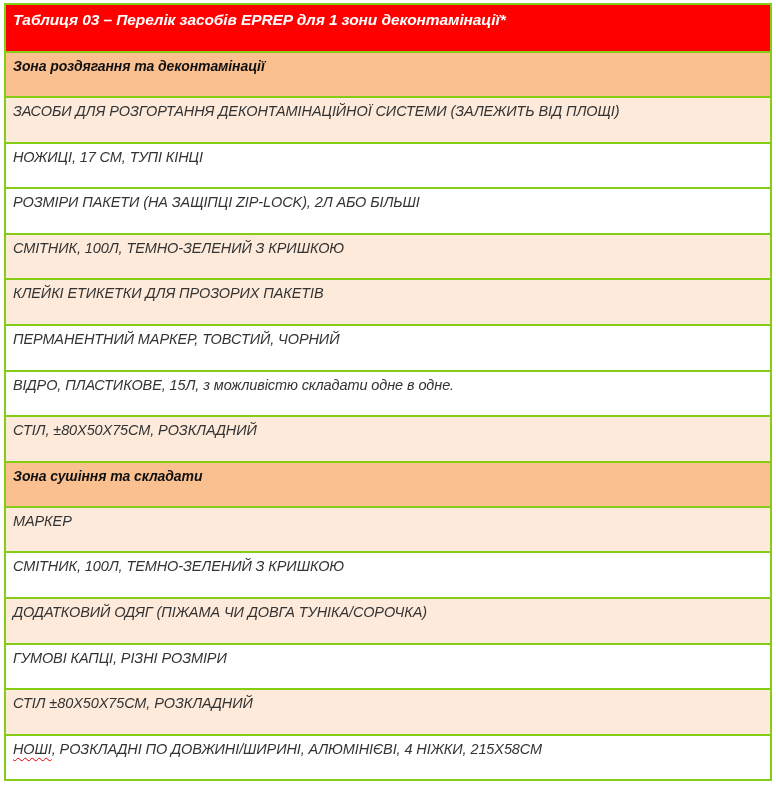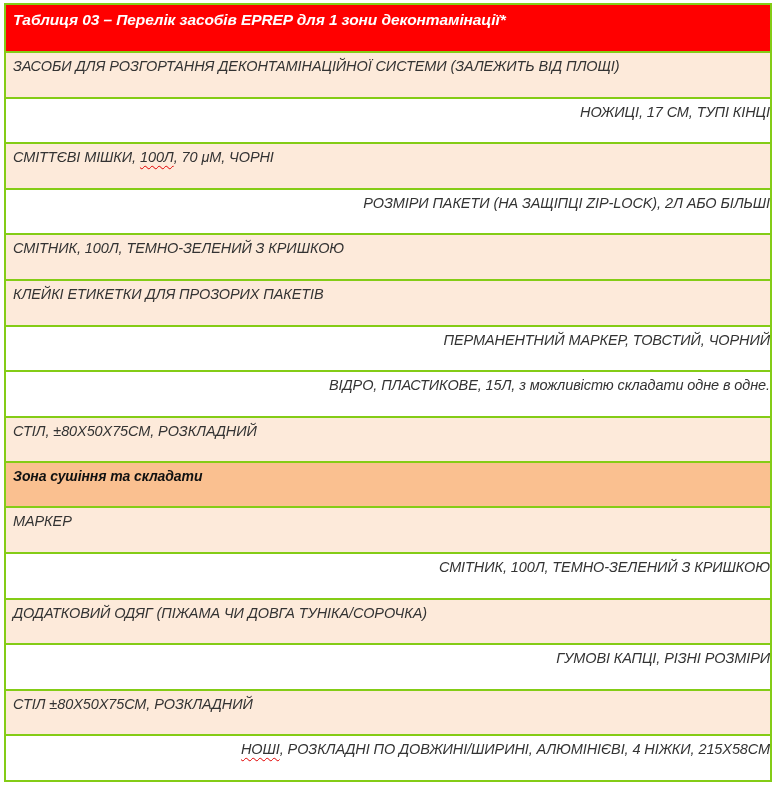--- a/index.html
+++ b/index.html
@@ -23,44 +23,44 @@
   .title td {
     background: #FF0000; color: #ffffff; font-weight: bold;
     height: 40px; font-size: 15.5px; padding-top: 6px;
   }
   .section td {
     background: #FAC090; color: #111111; font-weight: bold;
     height: 38px; font-size: 14px;
   }
   .row td { height: 38.6px; }
   .row.peach td { background: #FDEADA; }
-  .row.white td { background: #ffffff; text-align: right; }
+  .row.white td { background: #ffffff; }
   .spell {
     text-decoration: underline wavy #e00000;
     text-decoration-thickness: 1px;
     text-underline-offset: 3px;
   }
 </style>
 </head>
 <body>
 
 <table class="tbl">
   <tbody>
       <tr class="title">
     <td>Таблиця 03 – Перелік засобів EPREP для 1 зони деконтамінації*</td>
   </tr>
 
+  <tr class="section">
+    <td>Зона роздягання та деконтамінації</td>
+  </tr>
   <tr class="row peach">
     <td>ЗАСОБИ ДЛЯ РОЗГОРТАННЯ ДЕКОНТАМІНАЦІЙНОЇ СИСТЕМИ (ЗАЛЕЖИТЬ ВІД ПЛОЩІ)</td>
   </tr>
   <tr class="row white">
     <td>НОЖИЦІ, 17 СМ, ТУПІ КІНЦІ</td>
-  </tr>
-  <tr class="row peach">
-    <td><span>СМІТТЄВІ МІШКИ, </span><span class="spell">100Л</span><span>, 70 μМ, ЧОРНІ</span></td>
   </tr>
   <tr class="row white">
     <td>РОЗМІРИ ПАКЕТИ (НА ЗАЩІПЦІ ZIP-LOCK), 2Л АБО БІЛЬШІ</td>
   </tr>
   <tr class="row peach">
     <td>СМІТНИК, 100Л, ТЕМНО-ЗЕЛЕНИЙ З КРИШКОЮ</td>
   </tr>
   <tr class="row peach">
     <td>КЛЕЙКІ ЕТИКЕТКИ ДЛЯ ПРОЗОРИХ ПАКЕТІВ</td>
   </tr>

